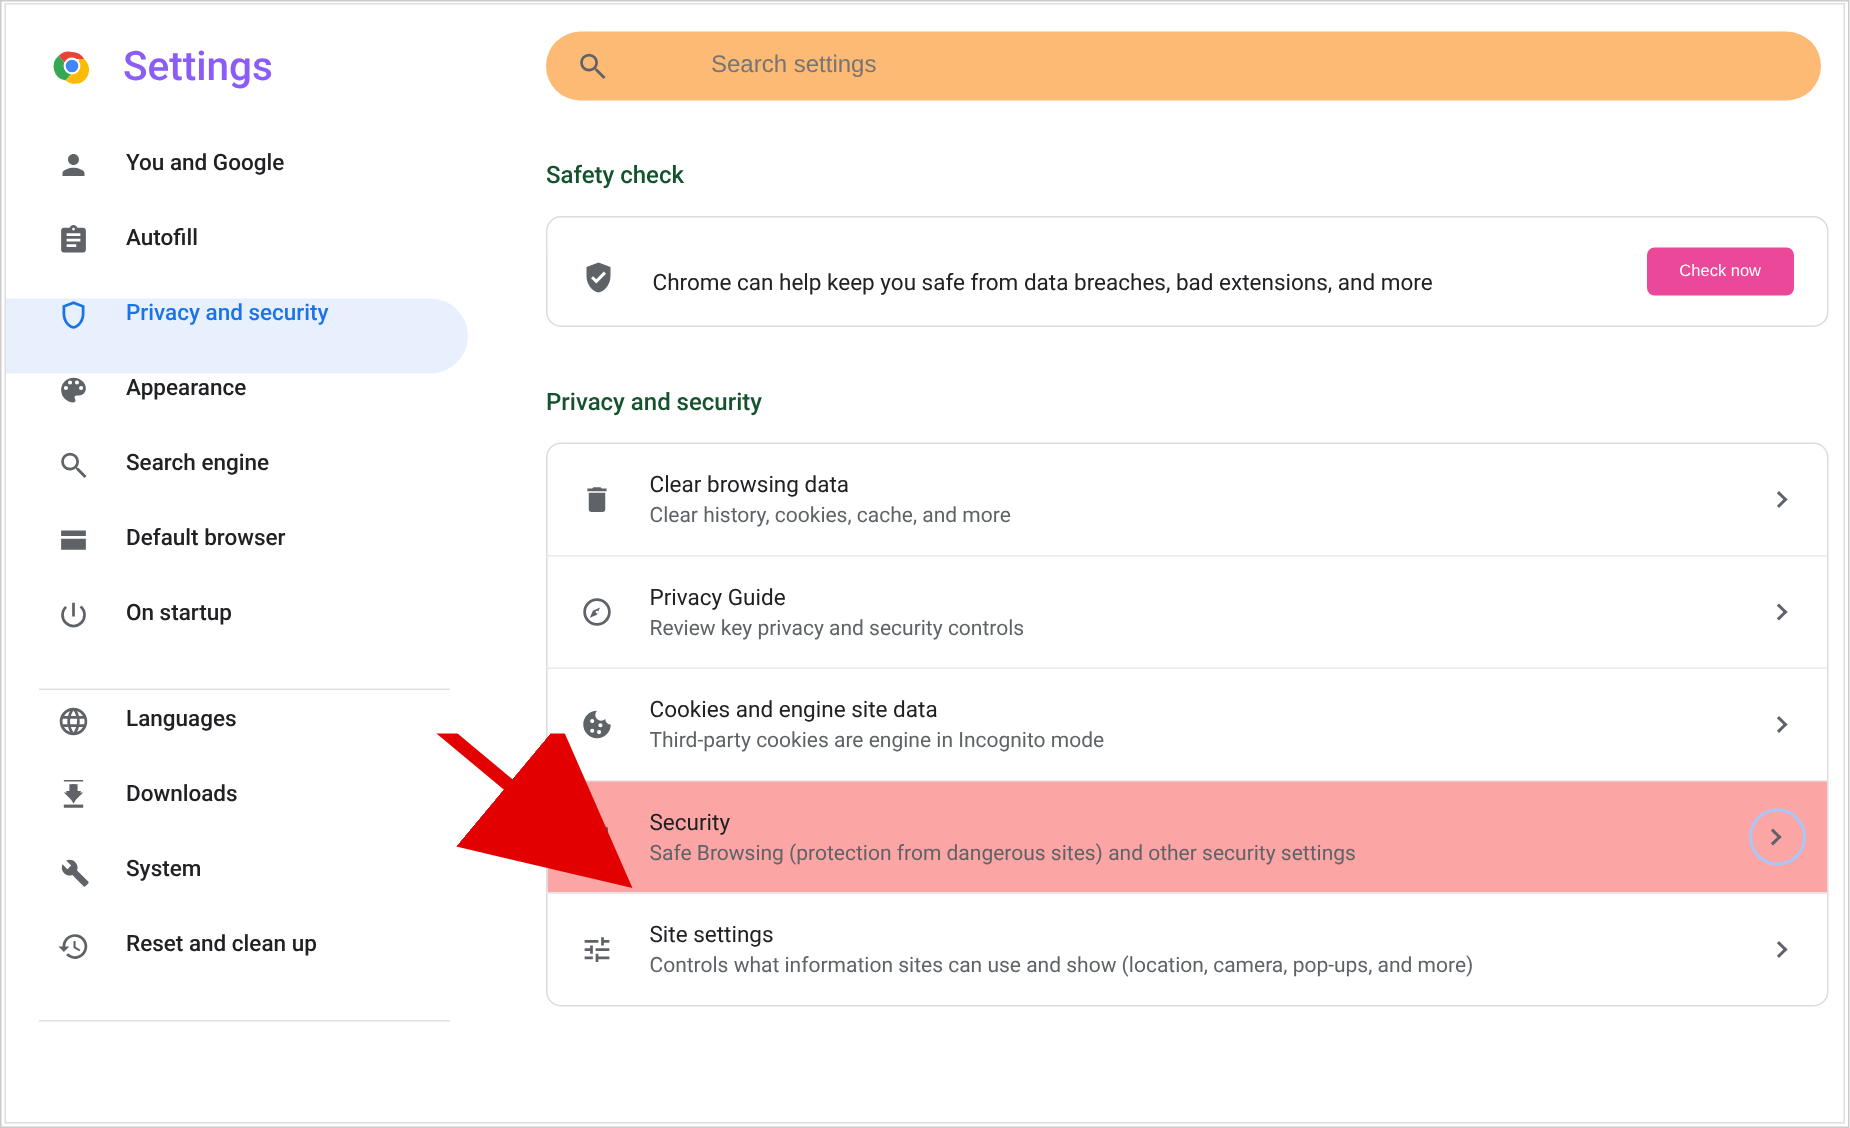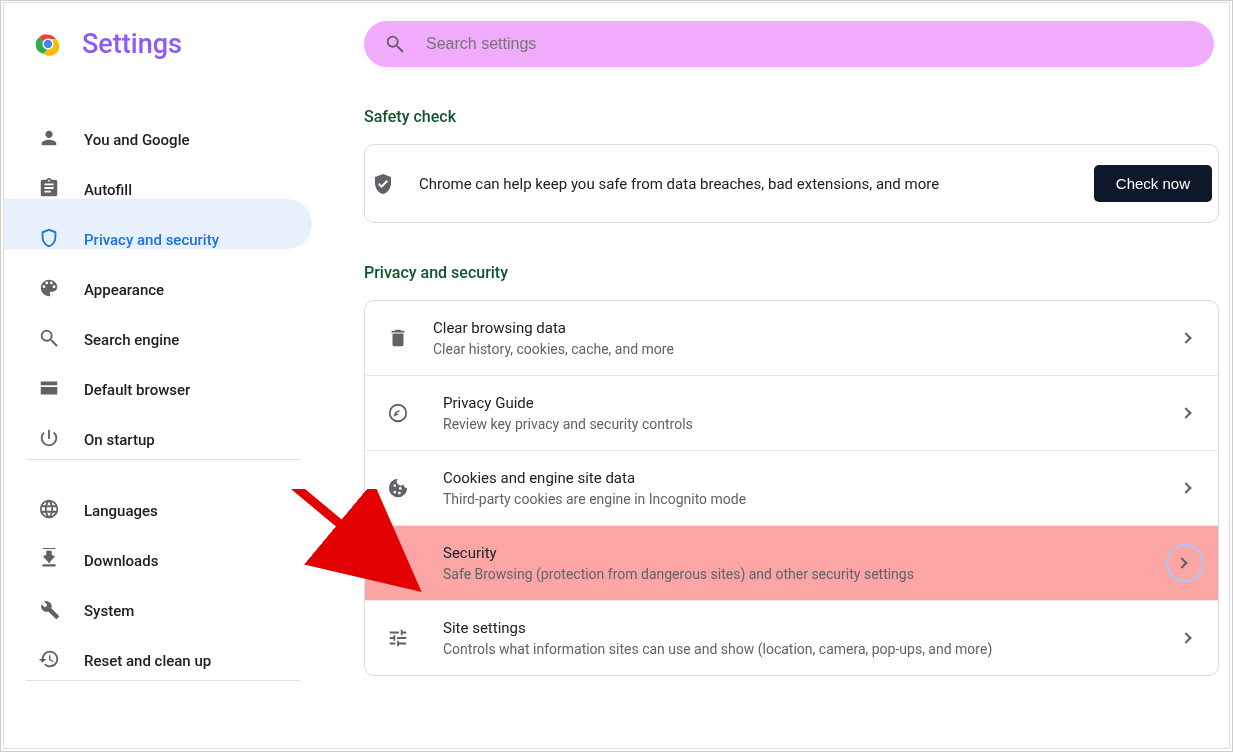--- a/index.html
+++ b/index.html
@@ -37,25 +37,26 @@
     }
     .settings-title {
       font-size: 27px;
       font-weight: 500;
       color: #8b5cf6;
     }
     .search-wrap {
       flex: 1;
       max-width: 850px;
       height: 46px;
-      background: #f0abfc;
+      background: #fdba74;
       border-radius: 23px;
       display: flex;
       align-items: center;
       padding: 0 20px;
+      gap: 48px;
     }
     .search-icon {
       width: 22px; height: 22px;
       color: #5f6368;
       margin-right: 20px;
     }
     .search-input {
       border: none;
       background: transparent;
       font-size: 16px;
@@ -69,21 +70,21 @@
       overflow: hidden;
     }
     .sidebar {
       width: 318px;
       padding-top: 14px;
       overflow-y: auto;
       flex-shrink: 0;
     }
     .nav-item {
       display: flex;
-      align-items: flex-end;
+      align-items: flex-start;
       height: 50px;
       padding-left: 34px;
       border-radius: 0 25px 25px 0;
       margin-right: 10px;
       cursor: pointer;
       color: #202124;
       font-size: 15px;
     }
     .nav-item.active {
       background: #e8f0fe;
@@ -121,54 +122,54 @@
       margin-bottom: 18px;
     }
     .card {
       border: 1px solid #dadce0;
       border-radius: 10px;
       background: #fff;
       overflow: hidden;
     }
     .safety-card {
       display: flex;
-      align-items: center;
-      padding: 20px 6px;
+      align-items: flex-end;
+      padding: 20px 22px;
       margin-bottom: 40px;
     }
     .safety-icon {
       width: 24px; height: 24px;
       color: #5f6368;
       margin-right: 24px;
       flex-shrink: 0;
     }
     .safety-text {
       flex: 1;
       font-size: 15px;
       color: #202124;
     }
     .check-btn {
-      background: #0f172a;
+      background: #ec4899;
       color: #fff;
       border: none;
       border-radius: 5px;
       padding: 10px 22px;
-      font-size: 15px;
+      font-size: 11px;
       font-weight: 500;
       cursor: pointer;
     }
     .list-card { margin-bottom: 30px; }
     .list-row {
       display: flex;
       align-items: center;
       padding: 18px 22px;
       cursor: pointer;
       position: relative;
     }
-    .list-row + .list-row { border-top: 1px solid #e8eaed; gap: 10px; }
+    .list-row + .list-row { border-top: 1px solid #e8eaed; }
     .list-row.highlight { background: #fca5a5; }
     .row-icon {
       width: 22px; height: 22px;
       color: #5f6368;
       margin-right: 24px;
       flex-shrink: 0;
       display:flex;align-items:center;justify-content:center;
     }
     .row-text { flex: 1; }
     .row-title {

